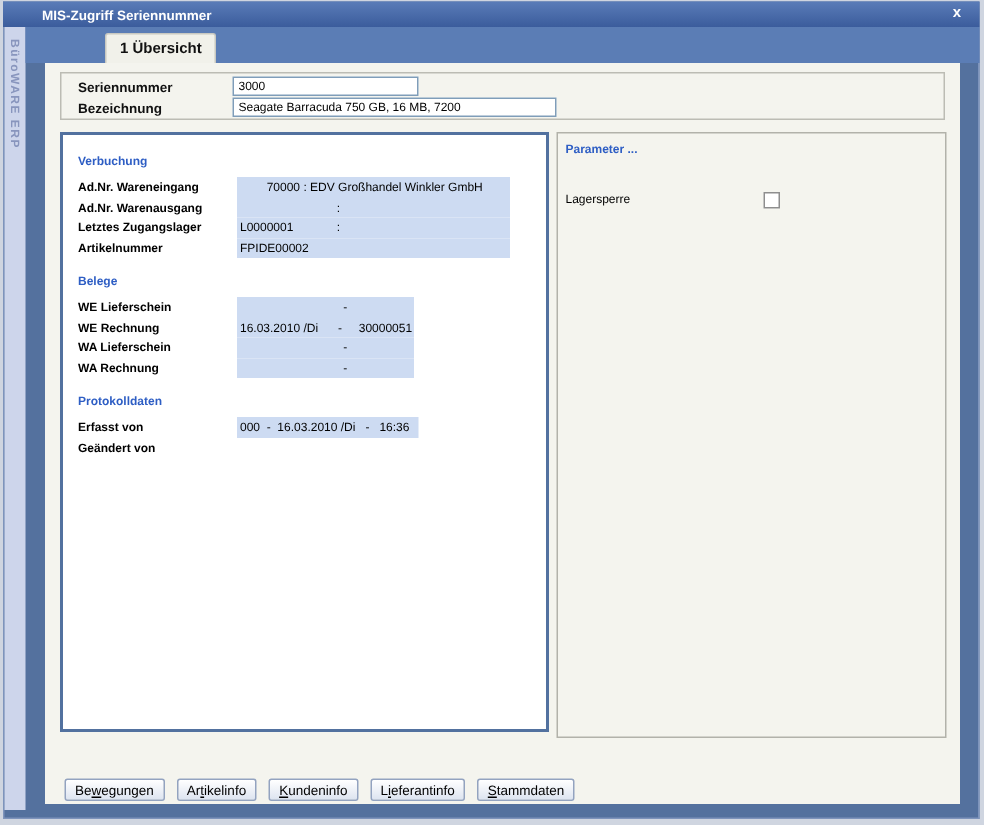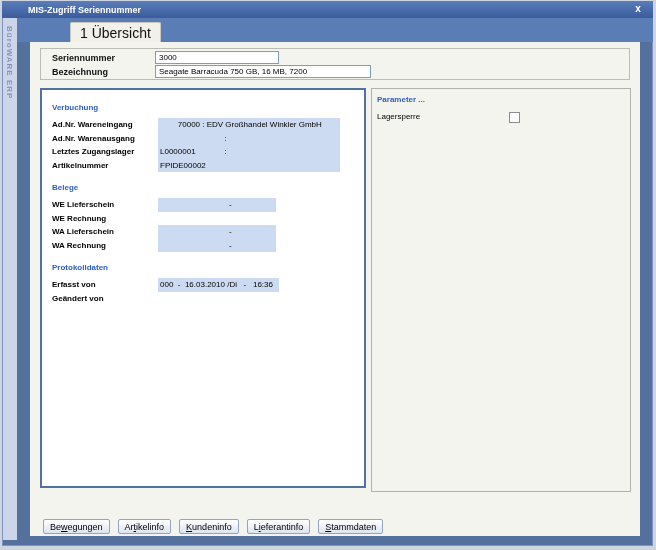--- a/index.html
+++ b/index.html
@@ -19,21 +19,21 @@
             color:#ffffff;font-size:9px;font-weight:bold;}
   #close{position:absolute;right:12px;top:2px;width:12px;height:13px;color:#fff;
          font-size:10px;font-weight:bold;text-align:center;line-height:13px;cursor:default;}
   #brand-strip{position:absolute;left:3px;top:18px;width:14px;height:522px;background:#cdd5eb;}
   .brand-text{writing-mode:vertical-rl;display:inline-block;margin:8px 0 0 2px;
               font-size:8px;font-weight:bold;letter-spacing:1px;color:#8895bd;white-space:nowrap;}
   #tabstrip{position:absolute;left:17px;top:18px;width:636px;height:24px;background:#5b7db5;}
   #tab{position:absolute;left:70px;top:22px;height:20px;box-sizing:border-box;
        background:#f1f1ea;border:1px solid #c9c9c1;border-bottom:none;
        border-top-left-radius:2px;border-top-right-radius:2px;
-       font-size:14px;color:#111;display:flex;align-items:center;padding:0 9px;z-index:3;}
+       font-size:10px;color:#111;display:flex;align-items:center;padding:0 9px;z-index:3;font-weight:bold;}
   #content{position:absolute;left:30px;top:42px;width:610px;height:494px;background:#f4f4ee;}
 
   
   #groupbox{position:absolute;left:40px;top:48px;width:590px;height:32px;
             border:1px solid #bcbcb4;box-sizing:border-box;}
   .hf-label{position:absolute;left:52px;font-size:9px;font-weight:bold;color:#111;line-height:13px;}
   .hf-input{position:absolute;left:155px;height:13px;box-sizing:border-box;
             border:1px solid #7f9db9;background:#fff;font-family:"Liberation Sans",sans-serif;
             font-size:8px;padding:0 3px;color:#000;}
   #hf-l1{top:52px;} #hf-l2{top:66px;}
@@ -47,21 +47,21 @@
   .sec{margin-bottom:11px;}
   .row{display:flex;height:13.5px;font-size:8px;line-height:13px;color:#000;}
   .row .lbl{width:106px;flex:none;font-weight:bold;}
   .row .val{white-space:pre;background:#cddbf2;padding-left:2px;box-sizing:border-box;}
   .s0 .val{width:182px;} .s1 .val{width:118px;} .s2 .val{width:121px;}
 
   
   #right-panel{position:absolute;left:371px;top:88px;width:260px;height:404px;
                background:#f4f4ee;border:1px solid #b2b2aa;box-sizing:border-box;
                padding:6px 0 0 5px;}
-  #param-title{color:#2e5ec4;font-weight:bold;font-size:8px;margin-bottom:8px;}
+  #param-title{color:#2e5ec4;font-weight:bold;font-size:8px;margin-bottom:24px;}
   .param-row{display:flex;align-items:flex-start;font-size:8px;color:#000;}
   .param-row .plbl{width:132px;flex:none;}
   .checkbox{width:11px;height:11px;background:#fff;border:1px solid #8e8e8e;
             box-sizing:border-box;display:inline-block;}
 
   
   #footer{position:absolute;left:43px;top:519px;display:flex;gap:8px;}
   .btn{height:15px;box-sizing:border-box;padding:0 6px;display:flex;align-items:center;
        background:linear-gradient(#ffffff,#dde4f0);border:1px solid #93a3c0;border-radius:2px;
        font-size:9px;color:#000;cursor:default;white-space:nowrap;}
@@ -115,20 +115,21 @@
   </div>
 
   <div class="sec s1">
     <div class="sec-title">Belege</div>
     <div class="row">
       <span class="lbl">WE Lieferschein</span>
       <span class="val">                               -</span>
     </div>
     <div class="row">
       <span class="lbl">WE Rechnung</span>
+      <span class="val">16.03.2010 /Di      -     30000051</span>
     </div>
     <div class="row">
       <span class="lbl">WA Lieferschein</span>
       <span class="val">                               -</span>
     </div>
     <div class="row">
       <span class="lbl">WA Rechnung</span>
       <span class="val">                               -</span>
     </div>
   </div>

